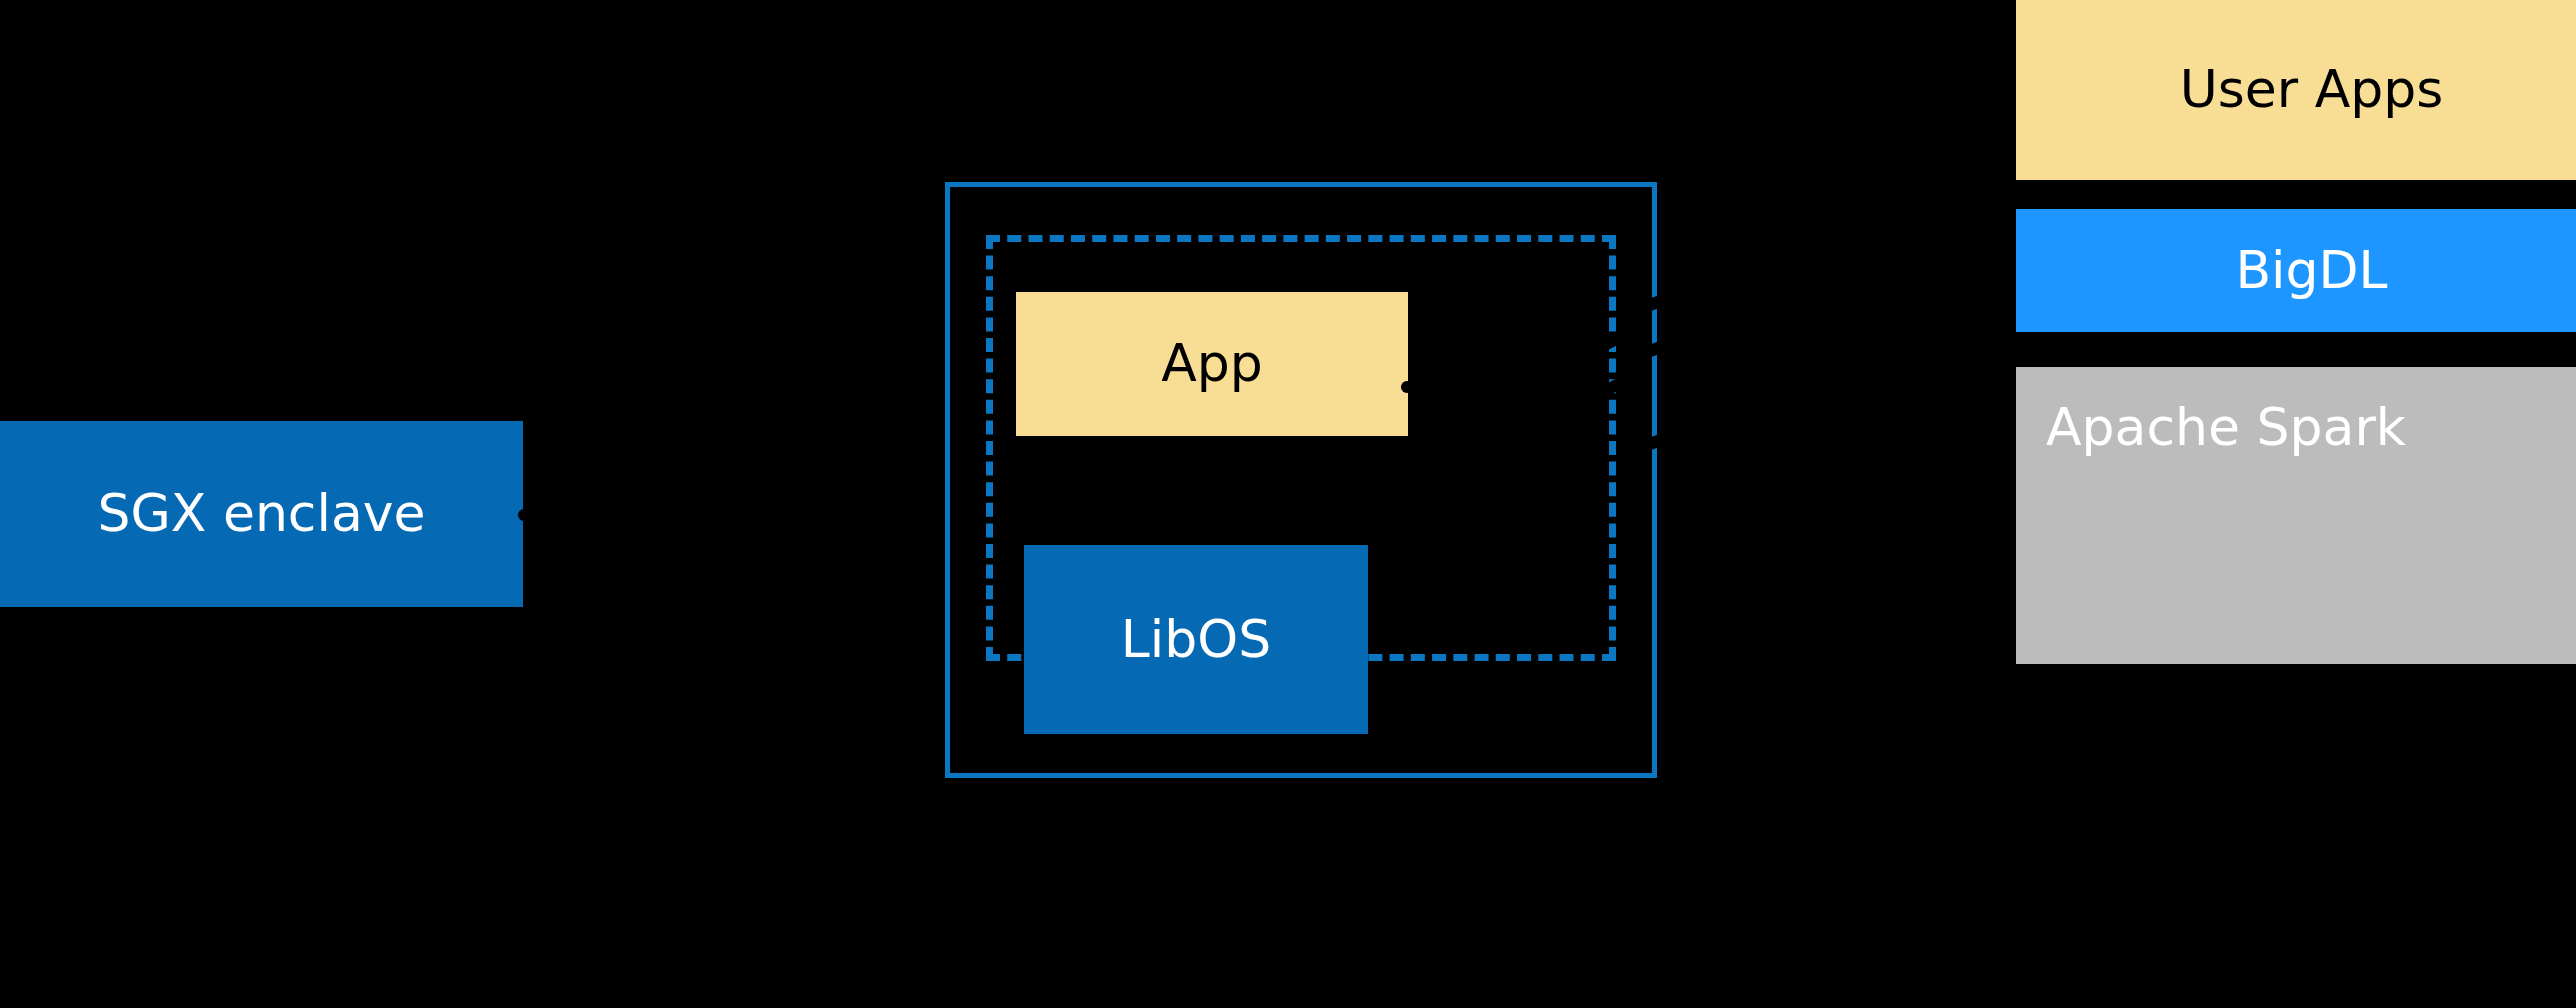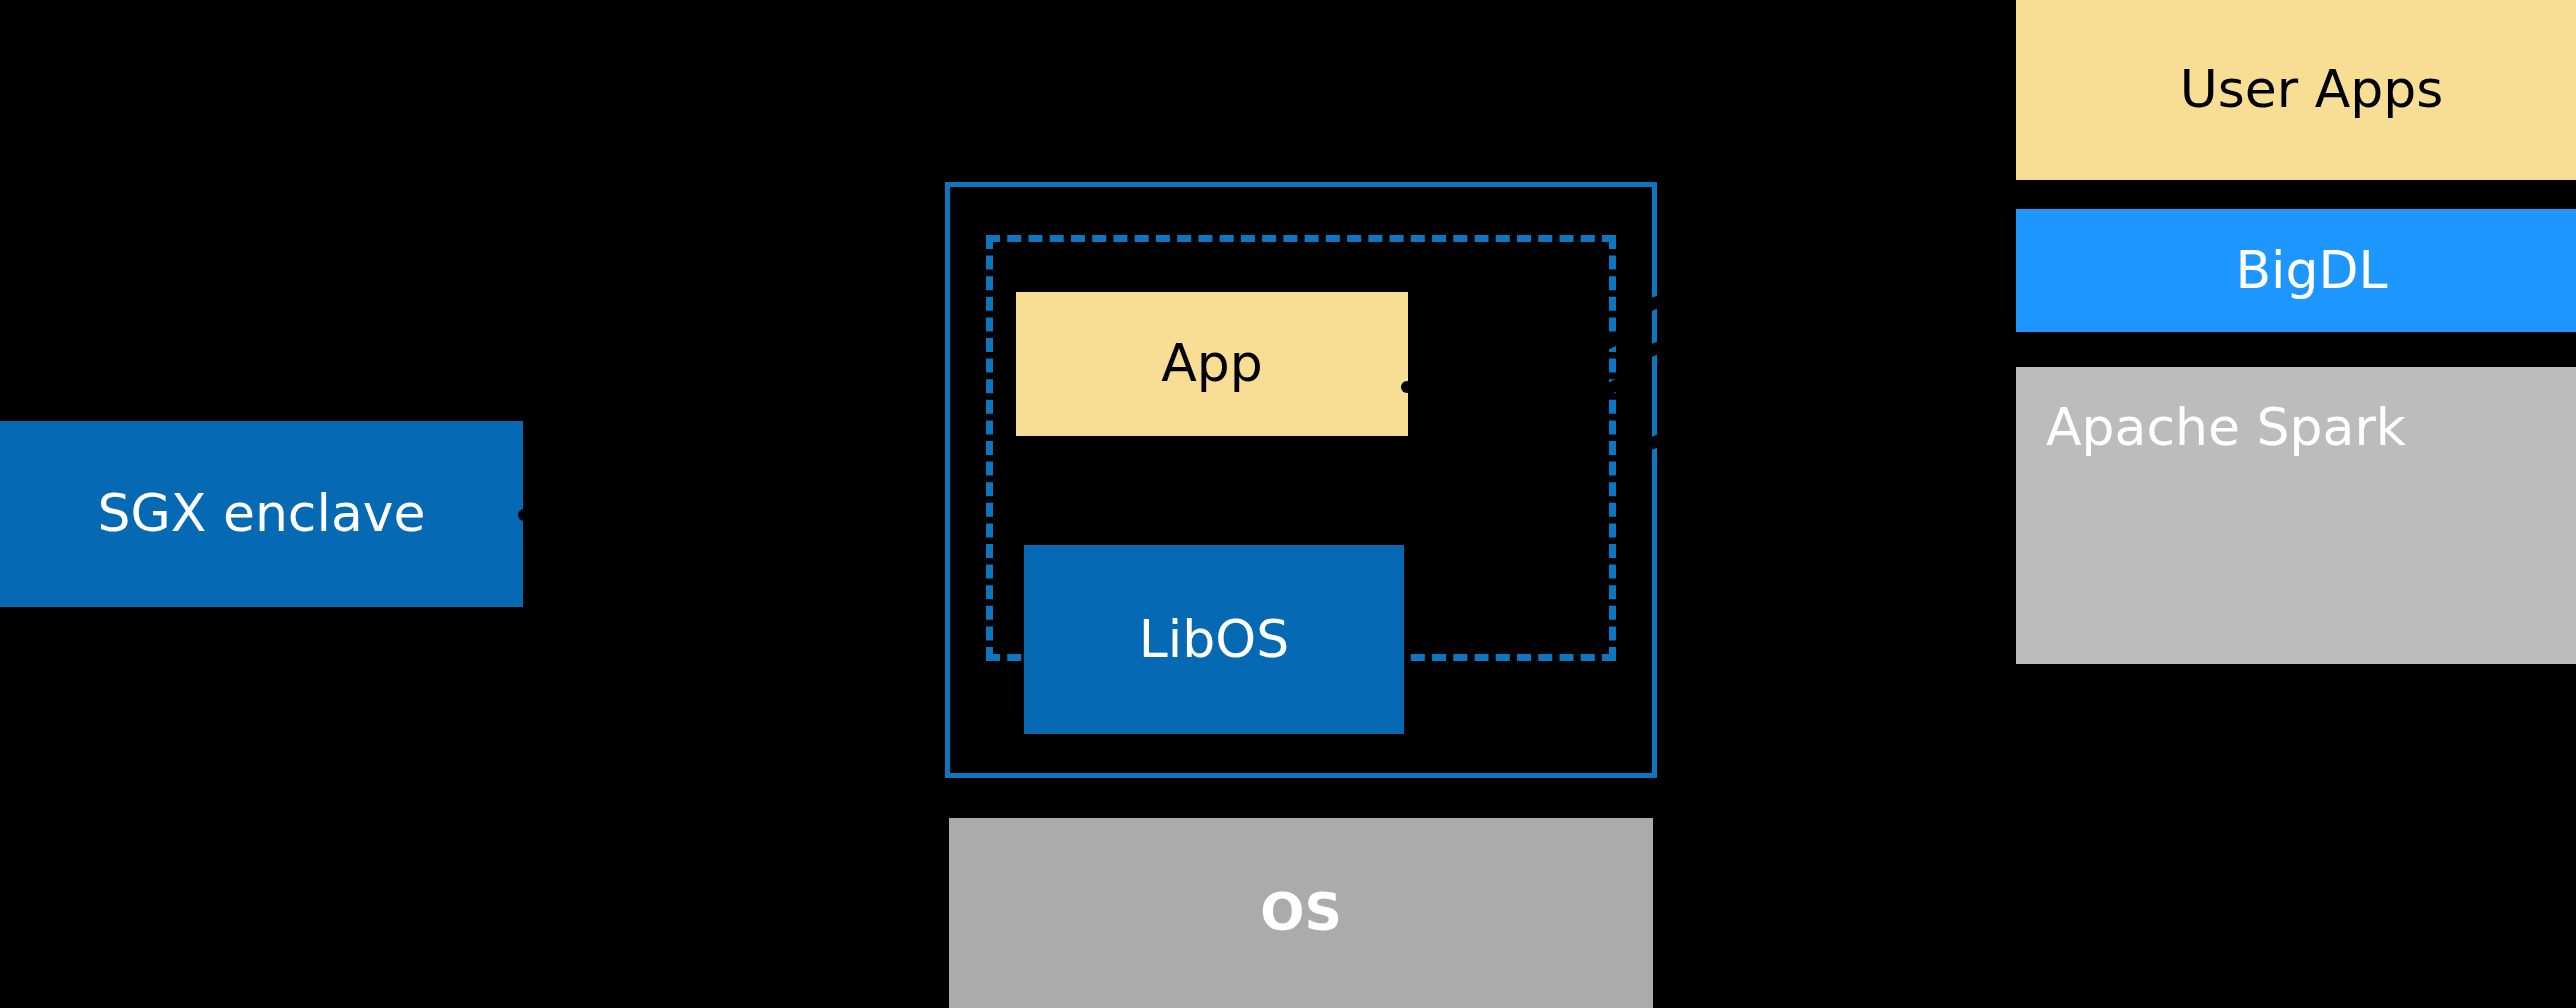--- a/index.html
+++ b/index.html
@@ -59,21 +59,21 @@
     top: 292px;
     width: 392px;
     height: 144px;
     background: #F8DE94;
     color: #000000;
     font-size: 52px;
   }
   #libos-box {
     left: 1024px;
     top: 545px;
-    width: 380px;
+    width: 344px;
     height: 189px;
     background: #0569B4;
     color: #FFFFFF;
     font-size: 52px;
   }
 
   
   #os-box {
     left: 949px;
     top: 818px;
@@ -164,20 +164,19 @@
   <div class="border-nick" id="nick-mid"></div>
   <div class="border-nick" id="nick-lower"></div>
   <div class="dash-nick" id="dash-nick-a"></div>
   <div class="dash-nick" id="dash-nick-b"></div>
 
   <div class="box" id="app-box">App</div>
   <div class="endpoint-dot" id="app-connector-endpoint"></div>
 
   <div class="box" id="libos-box">LibOS</div>
 
-  <div class="box" id="os-box">OS</div>
 
   <div class="box" id="user-apps-box">User Apps</div>
   <div class="box" id="bigdl-box">BigDL</div>
   <div class="box" id="apache-spark-box">Apache Spark</div>
 
 </div>
 
 
 </body></html>

